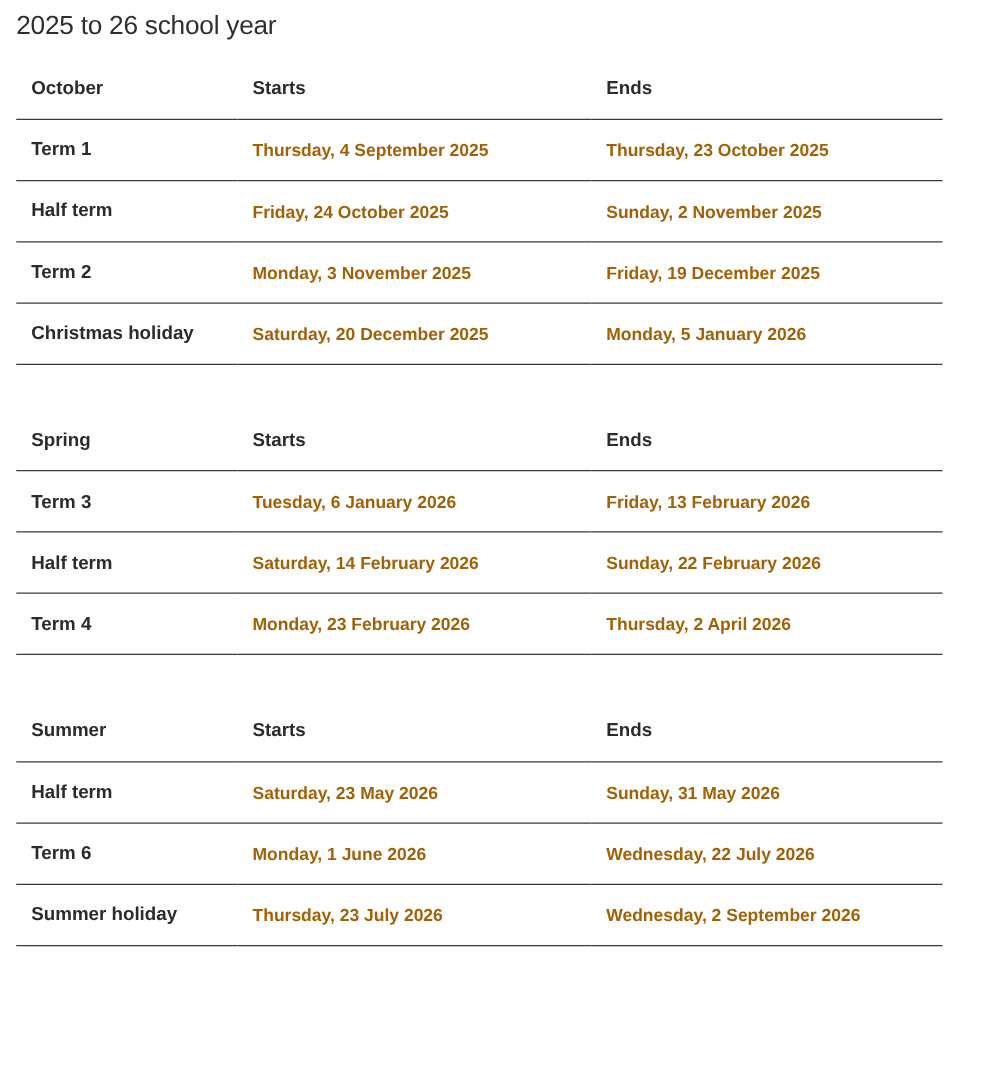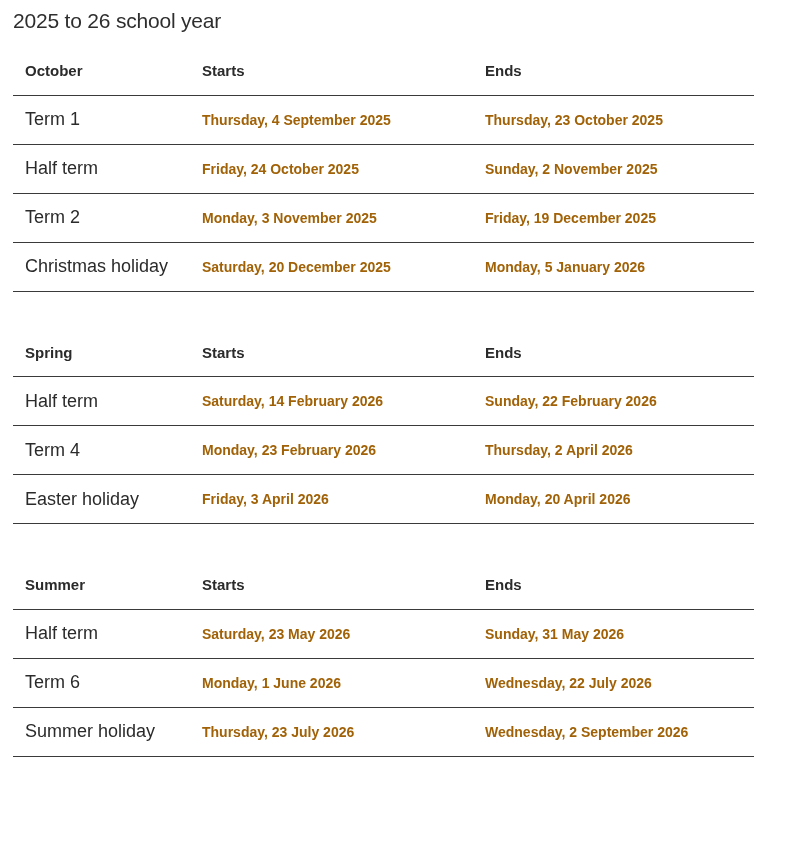--- a/index.html
+++ b/index.html
@@ -48,22 +48,22 @@
     border-bottom: 1.5px solid #3a3a3a;
   }
   tbody td {
     height: 49px;
     font-size: 14px;
     font-weight: 700;
     color: #a16207;
     border-bottom: 1.5px solid #3a3a3a;
   }
   tbody td.label {
-    font-size: 18px;
-    font-weight: 400;
+    font-size: 15px;
+    font-weight: 700;
     color: #2b2b2b;
   }
 </style>
 </head>
 <body>
 
 <div class="page">
 
   <h1 class="title">2025 to 26 school year</h1>
 
@@ -102,33 +102,33 @@
   <table class="term-table">
     <thead>
       <tr>
         <th class="c1">Spring</th>
         <th class="c2">Starts</th>
         <th class="c3">Ends</th>
       </tr>
     </thead>
     <tbody>
       <tr>
+        <td class="c1 label">Term 3</td>
+        <td class="c2 date">Tuesday, 6 January 2026</td>
+        <td class="c3 date">Friday, 13 February 2026</td>
+      </tr>
+      <tr>
         <td class="c1 label">Half term</td>
         <td class="c2 date">Saturday, 14 February 2026</td>
         <td class="c3 date">Sunday, 22 February 2026</td>
       </tr>
       <tr>
         <td class="c1 label">Term 4</td>
         <td class="c2 date">Monday, 23 February 2026</td>
         <td class="c3 date">Thursday, 2 April 2026</td>
-      </tr>
-      <tr>
-        <td class="c1 label">Easter holiday</td>
-        <td class="c2 date">Friday, 3 April 2026</td>
-        <td class="c3 date">Monday, 20 April 2026</td>
       </tr>
     </tbody>
   </table>
 
   <table class="term-table">
     <thead>
       <tr>
         <th class="c1">Summer</th>
         <th class="c2">Starts</th>
         <th class="c3">Ends</th>

